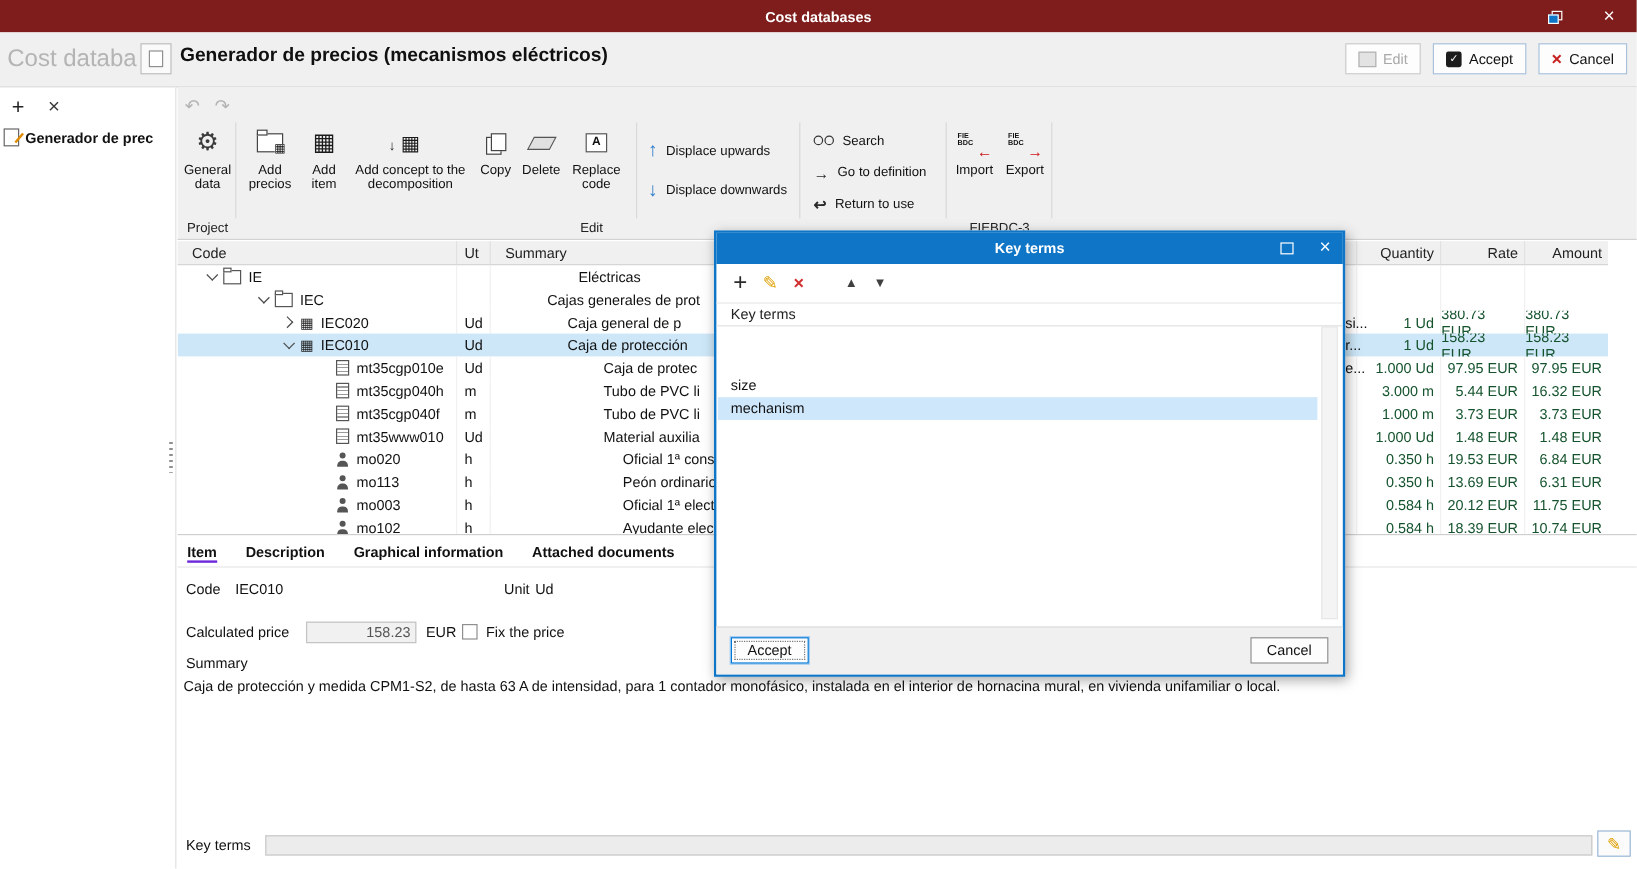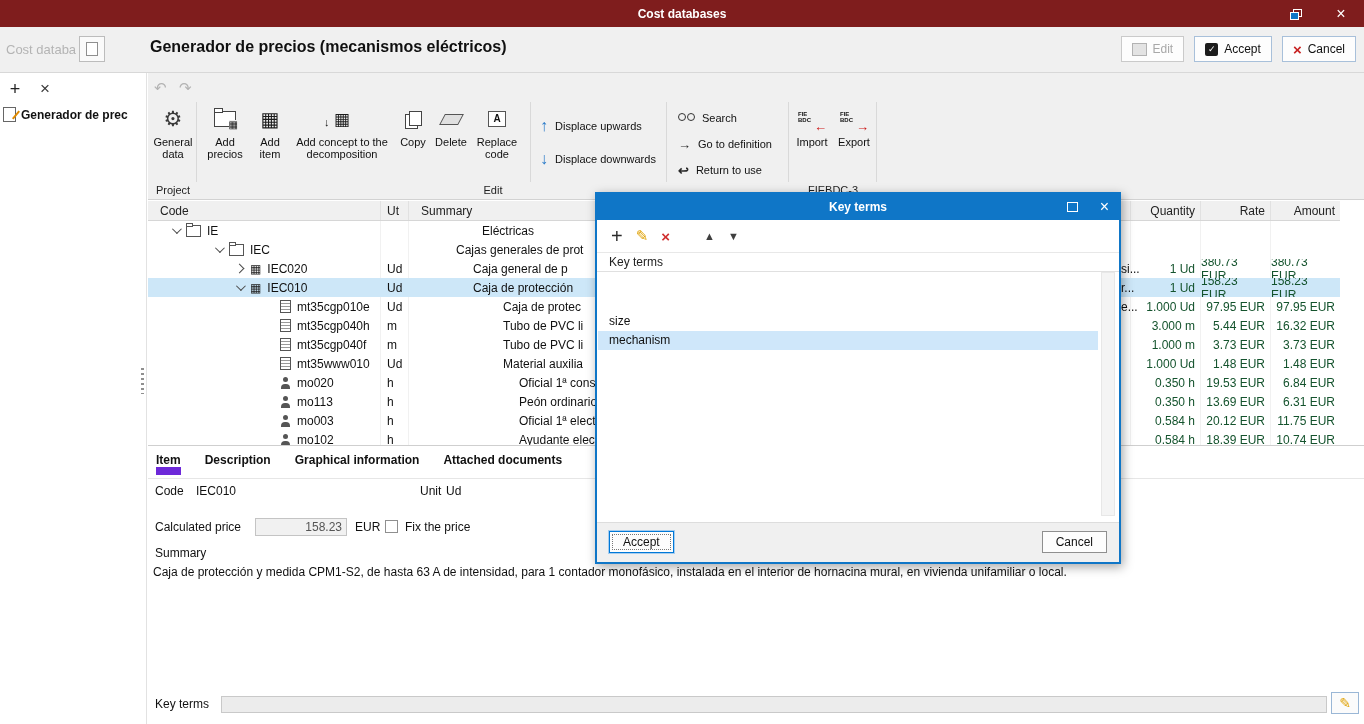--- a/index.html
+++ b/index.html
@@ -12,21 +12,21 @@
   .tb-title{position:absolute;left:0;right:0;top:7px;text-align:center;color:#fff;font-size:12px;font-weight:bold;}
   .tb-btns{position:absolute;right:0;top:0;height:27px;display:flex;}
   .tb-btn{width:46px;height:27px;display:flex;align-items:center;justify-content:center;color:#fff;font-size:16px;}
   .g-restore{position:relative;width:11px;height:10px;}
   .g-restore::before{content:"";position:absolute;left:3px;top:0;width:7px;height:6px;border:1px solid #fff;}
   .g-restore::after{content:"";position:absolute;left:0;top:3px;width:7px;height:6px;border:1px solid #fff;background:#0f76c7;}
 
   
   .header{position:absolute;left:0;top:27px;width:100%;height:46px;background:#f0f0f0;border-bottom:1px solid #d8d8d8;box-sizing:border-box;}
   .db-tab{position:absolute;left:6px;top:8px;height:28px;display:flex;align-items:center;}
-  .db-tab-label{font-size:13px;color:#b4b4b4;white-space:nowrap;}
+  .db-tab-label{font-size:20px;color:#b4b4b4;white-space:nowrap;}
   .db-tab-icon{width:24px;height:24px;border:1px solid #bcbcbc;background:#fafafa;margin-left:3px;display:flex;align-items:center;justify-content:center;}
   .g-page{width:10px;height:12px;border:1px solid #8f8f8f;background:#fff;}
   .page-title{position:absolute;left:150px;top:11px;font-size:16px;font-weight:bold;color:#101010;white-space:nowrap;}
   .header-actions{position:absolute;right:8px;top:9px;display:flex;gap:10px;}
   .hbtn{height:26px;display:flex;align-items:center;gap:6px;padding:0 10px;background:#fdfdfd;border:1px solid #a8c0da;font-size:12px;color:#111;box-sizing:border-box;}
   .hbtn.disabled{color:#a8a8a8;border-color:#cacaca;}
   .ic-edit{width:13px;height:11px;border:1px solid #b2b2b2;background:#e3e3e3;}
   .ic-accept{width:13px;height:13px;background:#1c1c1c;color:#fff;font-size:9px;line-height:13px;text-align:center;border-radius:2px;}
   .ic-cancel{color:#c82121;font-weight:bold;font-size:15px;line-height:13px;}
 
@@ -106,21 +106,21 @@
   .c-ut{padding-left:6px;}
   .c-sum span{white-space:nowrap;}
   .s-ch1{padding-left:73px;} .s-ch2{padding-left:47px;} .s-it{padding-left:64px;} .s-mt{padding-left:94px;} .s-mo{padding-left:110px;}
   .c-num{justify-content:flex-end;padding-right:5px;color:#14532d;}
   .frag{position:absolute;left:973px;top:3px;font-size:12px;color:#111;}
 
   
   .detail{position:absolute;left:0;top:372px;right:0;bottom:0;background:#fff;border-top:1px solid #cfcfcf;box-sizing:border-box;font-size:12px;color:#111;}
   .tabs{display:flex;gap:24px;padding:7px 0 5px 8px;font-weight:bold;border-bottom:1px solid #e6e6e6;}
   .tab{white-space:nowrap;}
-  .tab.active{border-bottom:8px solid #6d28d9;margin-bottom:-2px;}
+  .tab.active{border-bottom:2px solid #6d28d9;margin-bottom:-2px;}
   .dfield{position:absolute;}
   .calc-box{position:absolute;left:100px;top:0;width:92px;height:18px;background:#f1f1f1;border:1px solid #c4c4c4;box-sizing:border-box;
             text-align:right;padding-right:4px;line-height:16px;color:#555;}
   .chk{position:absolute;left:230px;top:2px;width:13px;height:13px;border:1px solid #8f8f8f;background:#fff;box-sizing:border-box;}
   .kt-input{position:absolute;left:66px;top:1px;width:1106px;height:17px;background:#ececec;border:1px solid #c9c9c9;box-sizing:border-box;}
   .kt-editbtn{position:absolute;left:1176px;top:-3px;width:28px;height:22px;border:1px solid #9ab7d6;background:#fbfbfb;box-sizing:border-box;
               display:flex;align-items:center;justify-content:center;}
   .pencil{color:#dfa000;font-size:14px;}
 
   

